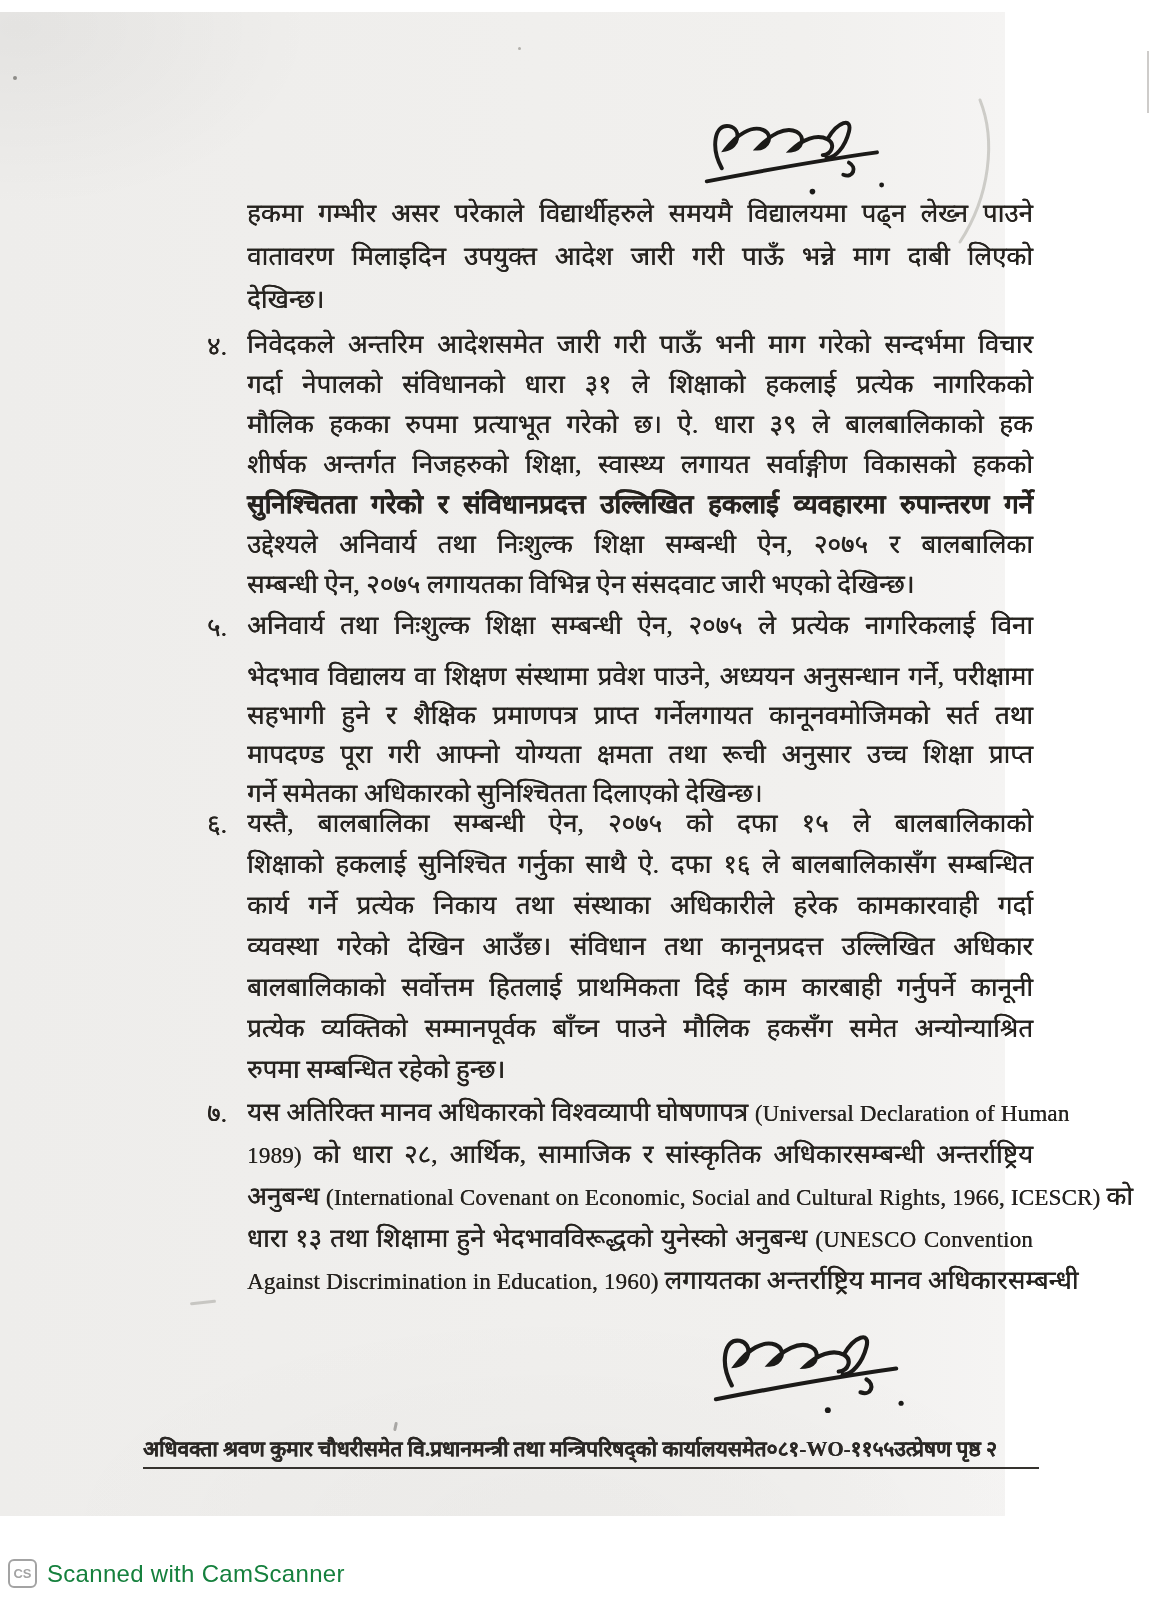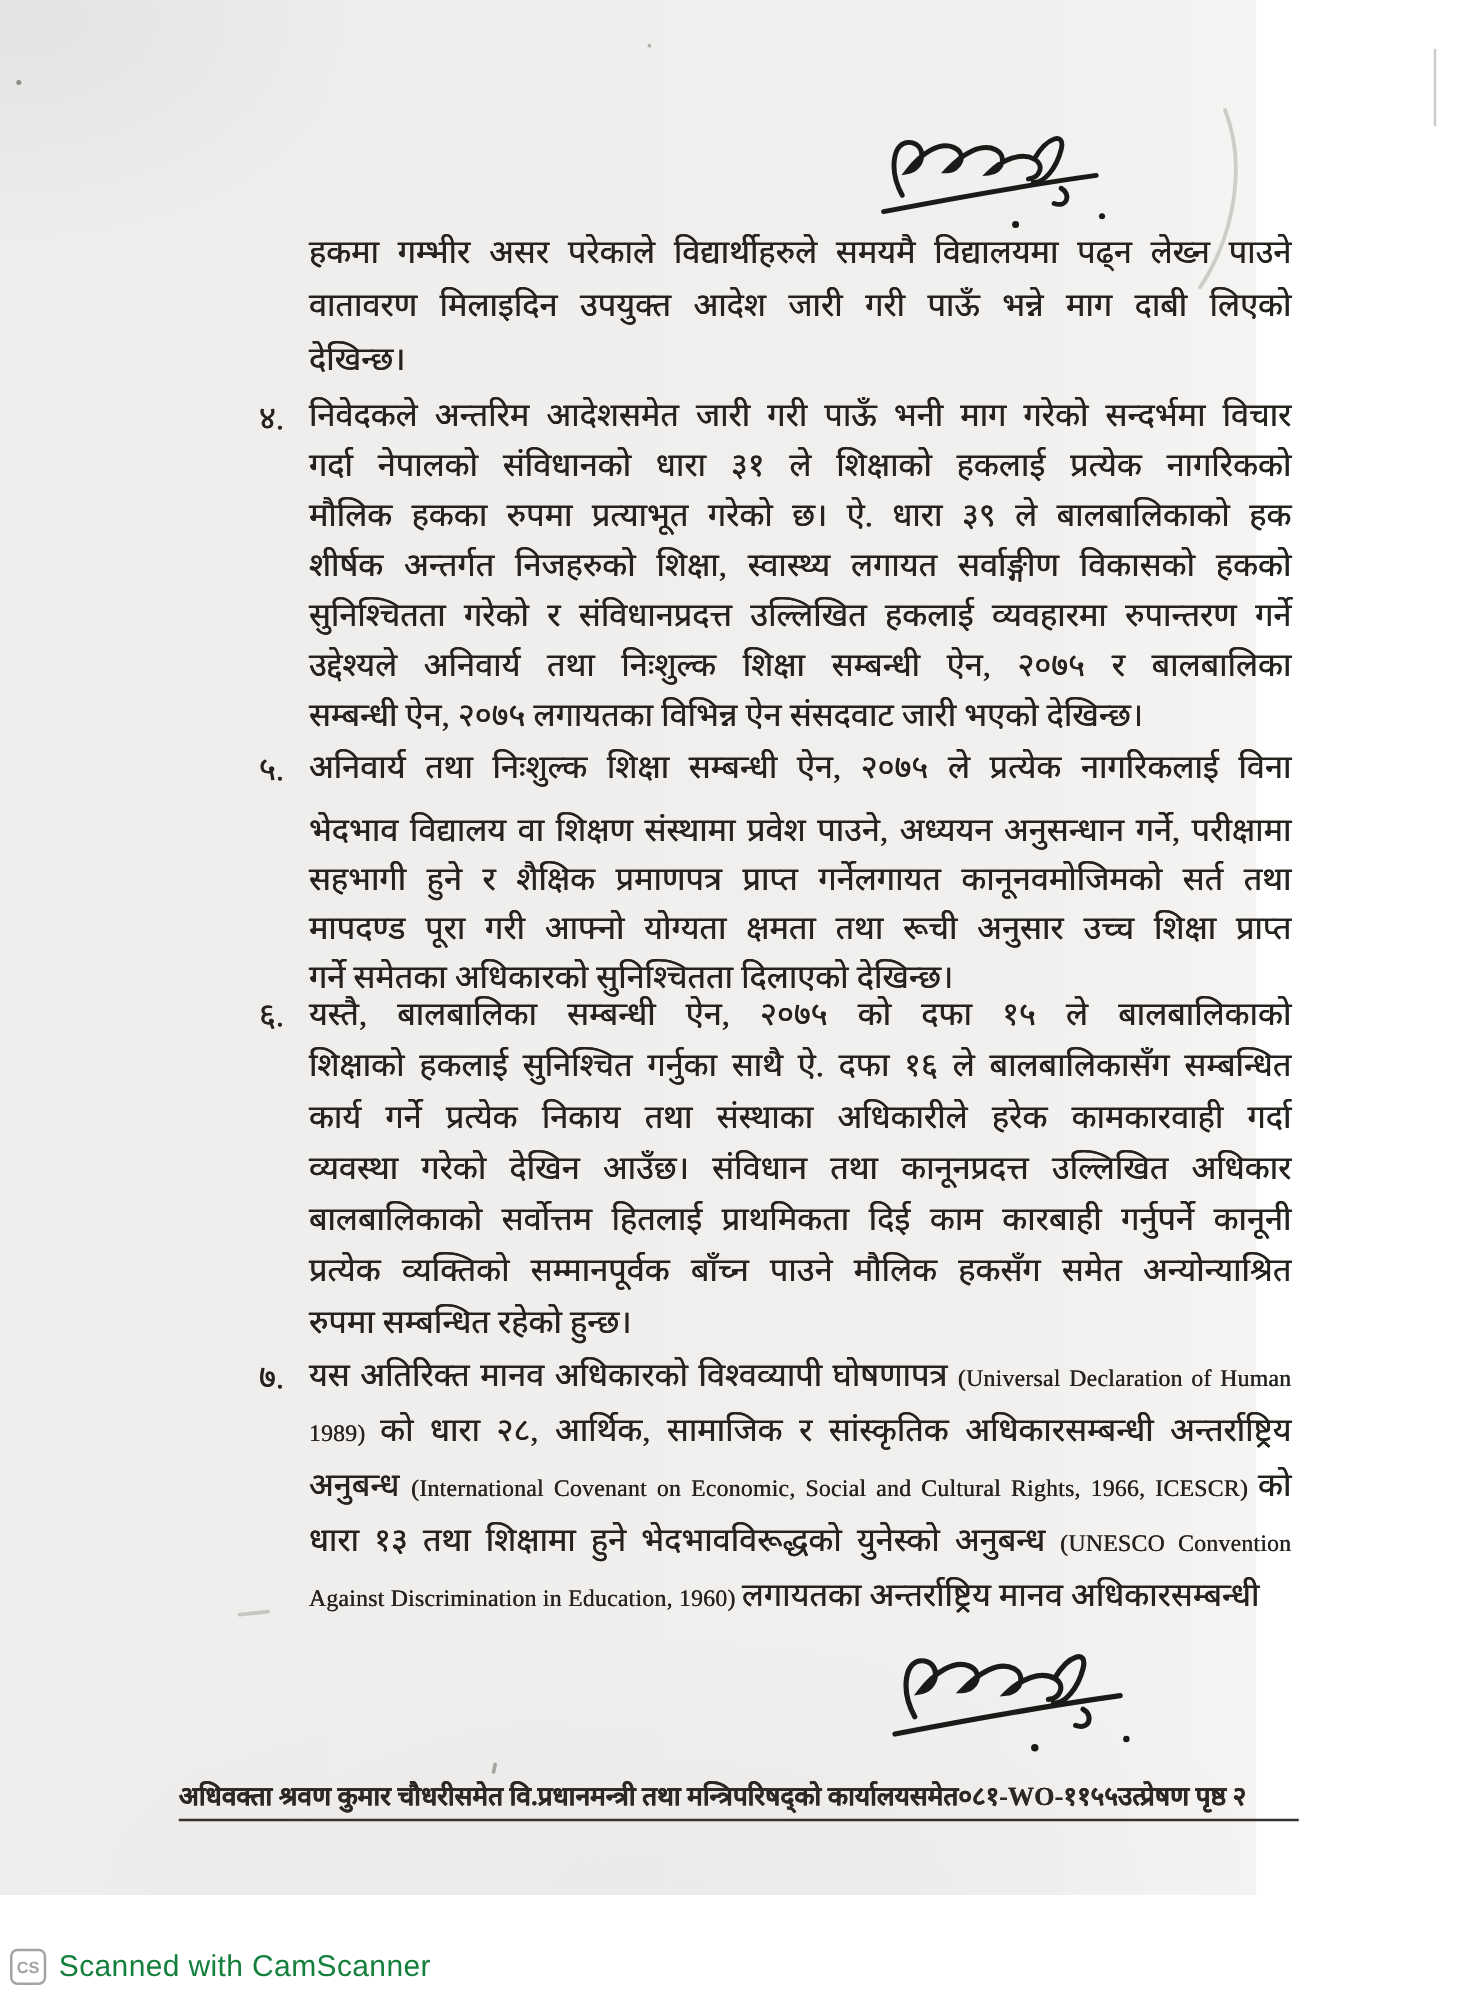--- a/index.html
+++ b/index.html
@@ -2,40 +2,40 @@
 <html><head>
 <meta charset="utf-8">
 <style>
   html,body{margin:0;padding:0;}
   body{
     width:1175px;height:1600px;position:relative;overflow:hidden;
     background:#ffffff;
     font-family:"Liberation Serif","DejaVu Serif",serif;
   }
   .page{
-    position:absolute;left:0;top:0;width:973px;height:1516px;
+    position:absolute;left:0;top:12px;width:973px;height:1516px;
     background:
       radial-gradient(ellipse 420px 260px at 2% 1%, rgba(0,0,0,0.045), transparent 70%),
       radial-gradient(ellipse 700px 300px at 55% 100%, rgba(0,0,0,0.02), transparent 75%),
       linear-gradient(90deg,#eeedeb 0%,#f1f0ee 80%,#f5f4f3 100%);
     padding-left: 32px;
   }
   .content{position:absolute;left:247px;top:0;width:786px;}
   .para{position:absolute;left:0;width:786px;color:#26231f;}
   .para .num{
     position:absolute;left:-40px;top:2px;font-size:26px;color:#26231f;
     text-shadow:0.3px 0 0 currentColor;
   }
   .line{
     width:786px;white-space:nowrap;font-size:26px;
     text-align:justify;text-align-last:justify;
     text-shadow:0.3px 0 0 currentColor;
   }
   .line.pl{text-align-last:left;}
-  .seg-en{font-size:19px;letter-spacing:0.2px;}
+  .seg-en{font-size:23px;letter-spacing:0.2px;}
   .footer-line{
     position:absolute;left:143px;top:1422px;width:896px;
     display:flex;align-items:baseline;
     font-size:21px;font-weight:bold;color:#2b2825;
     border-bottom:2.2px solid #35322e;padding-bottom:5px;white-space:nowrap;
     text-shadow:0.2px 0 0 currentColor;
   }
   .sig{position:absolute;}
   .sig svg{display:block;}
   .scan-bar{
@@ -81,21 +81,21 @@
         <div class="line" style="line-height: 43px;"><span class="seg-ne">हकमा गम्भीर असर परेकाले विद्यार्थीहरुले समयमै विद्यालयमा पढ्न लेख्न पाउने</span></div>
         <div class="line" style="line-height: 43px;"><span class="seg-ne">वातावरण मिलाइदिन उपयुक्त आदेश जारी गरी पाऊँ भन्ने माग दाबी लिएको</span></div>
         <div class="line pl" style="line-height: 43px;"><span class="seg-ne">देखिन्छ।</span></div>
       </div>
       <div class="para" style="top: 313px;">
         <span class="num">४.</span>
         <div class="line" style="line-height: 40px;"><span class="seg-ne">निवेदकले अन्तरिम आदेशसमेत जारी गरी पाऊँ भनी माग गरेको सन्दर्भमा विचार</span></div>
         <div class="line" style="line-height: 40px;"><span class="seg-ne">गर्दा नेपालको संविधानको धारा ३१ ले शिक्षाको हकलाई प्रत्येक नागरिकको</span></div>
         <div class="line" style="line-height: 40px;"><span class="seg-ne">मौलिक हकका रुपमा प्रत्याभूत गरेको छ। ऐ. धारा ३९ ले बालबालिकाको हक</span></div>
         <div class="line" style="line-height: 40px;"><span class="seg-ne">शीर्षक अन्तर्गत निजहरुको शिक्षा, स्वास्थ्य लगायत सर्वाङ्गीण विकासको हकको</span></div>
-        <div class="line" style="line-height: 40px;"><span class="seg-ne">सुनिश्चितता गरेको र संविधानप्रदत्त उल्लिखित हकलाई व्यवहारमा रुपान्तरण गर्ने</span></div>
+        <div class="line" style="line-height: 40px; font-weight: bold;"><span class="seg-ne">सुनिश्चितता गरेको र संविधानप्रदत्त उल्लिखित हकलाई व्यवहारमा रुपान्तरण गर्ने</span></div>
         <div class="line" style="line-height: 40px;"><span class="seg-ne">उद्देश्यले अनिवार्य तथा निःशुल्क शिक्षा सम्बन्धी ऐन, २०७५ र बालबालिका</span></div>
         <div class="line pl" style="line-height: 40px;"><span class="seg-ne">सम्बन्धी ऐन, २०७५ लगायतका विभिन्न ऐन संसदवाट जारी भएको देखिन्छ।</span></div>
       </div>
       <div class="para" style="top: 594px;">
         <span class="num">५.</span>
         <div class="line" style="line-height: 39px;"><span class="seg-ne">अनिवार्य तथा निःशुल्क शिक्षा सम्बन्धी ऐन, २०७५ ले प्रत्येक नागरिकलाई विना</span></div>
         <div class="line" style="line-height: 39px; margin-top: 12px;"><span class="seg-ne">भेदभाव विद्यालय वा शिक्षण संस्थामा प्रवेश पाउने, अध्ययन अनुसन्धान गर्ने, परीक्षामा</span></div>
         <div class="line" style="line-height: 39px;"><span class="seg-ne">सहभागी हुने र शैक्षिक प्रमाणपत्र प्राप्त गर्नेलगायत कानूनवमोजिमको सर्त तथा</span></div>
         <div class="line" style="line-height: 39px;"><span class="seg-ne">मापदण्ड पूरा गरी आफ्नो योग्यता क्षमता तथा रूची अनुसार उच्च शिक्षा प्राप्त</span></div>
         <div class="line pl" style="line-height: 39px;"><span class="seg-ne">गर्ने समेतका अधिकारको सुनिश्चितता दिलाएको देखिन्छ।</span></div>

